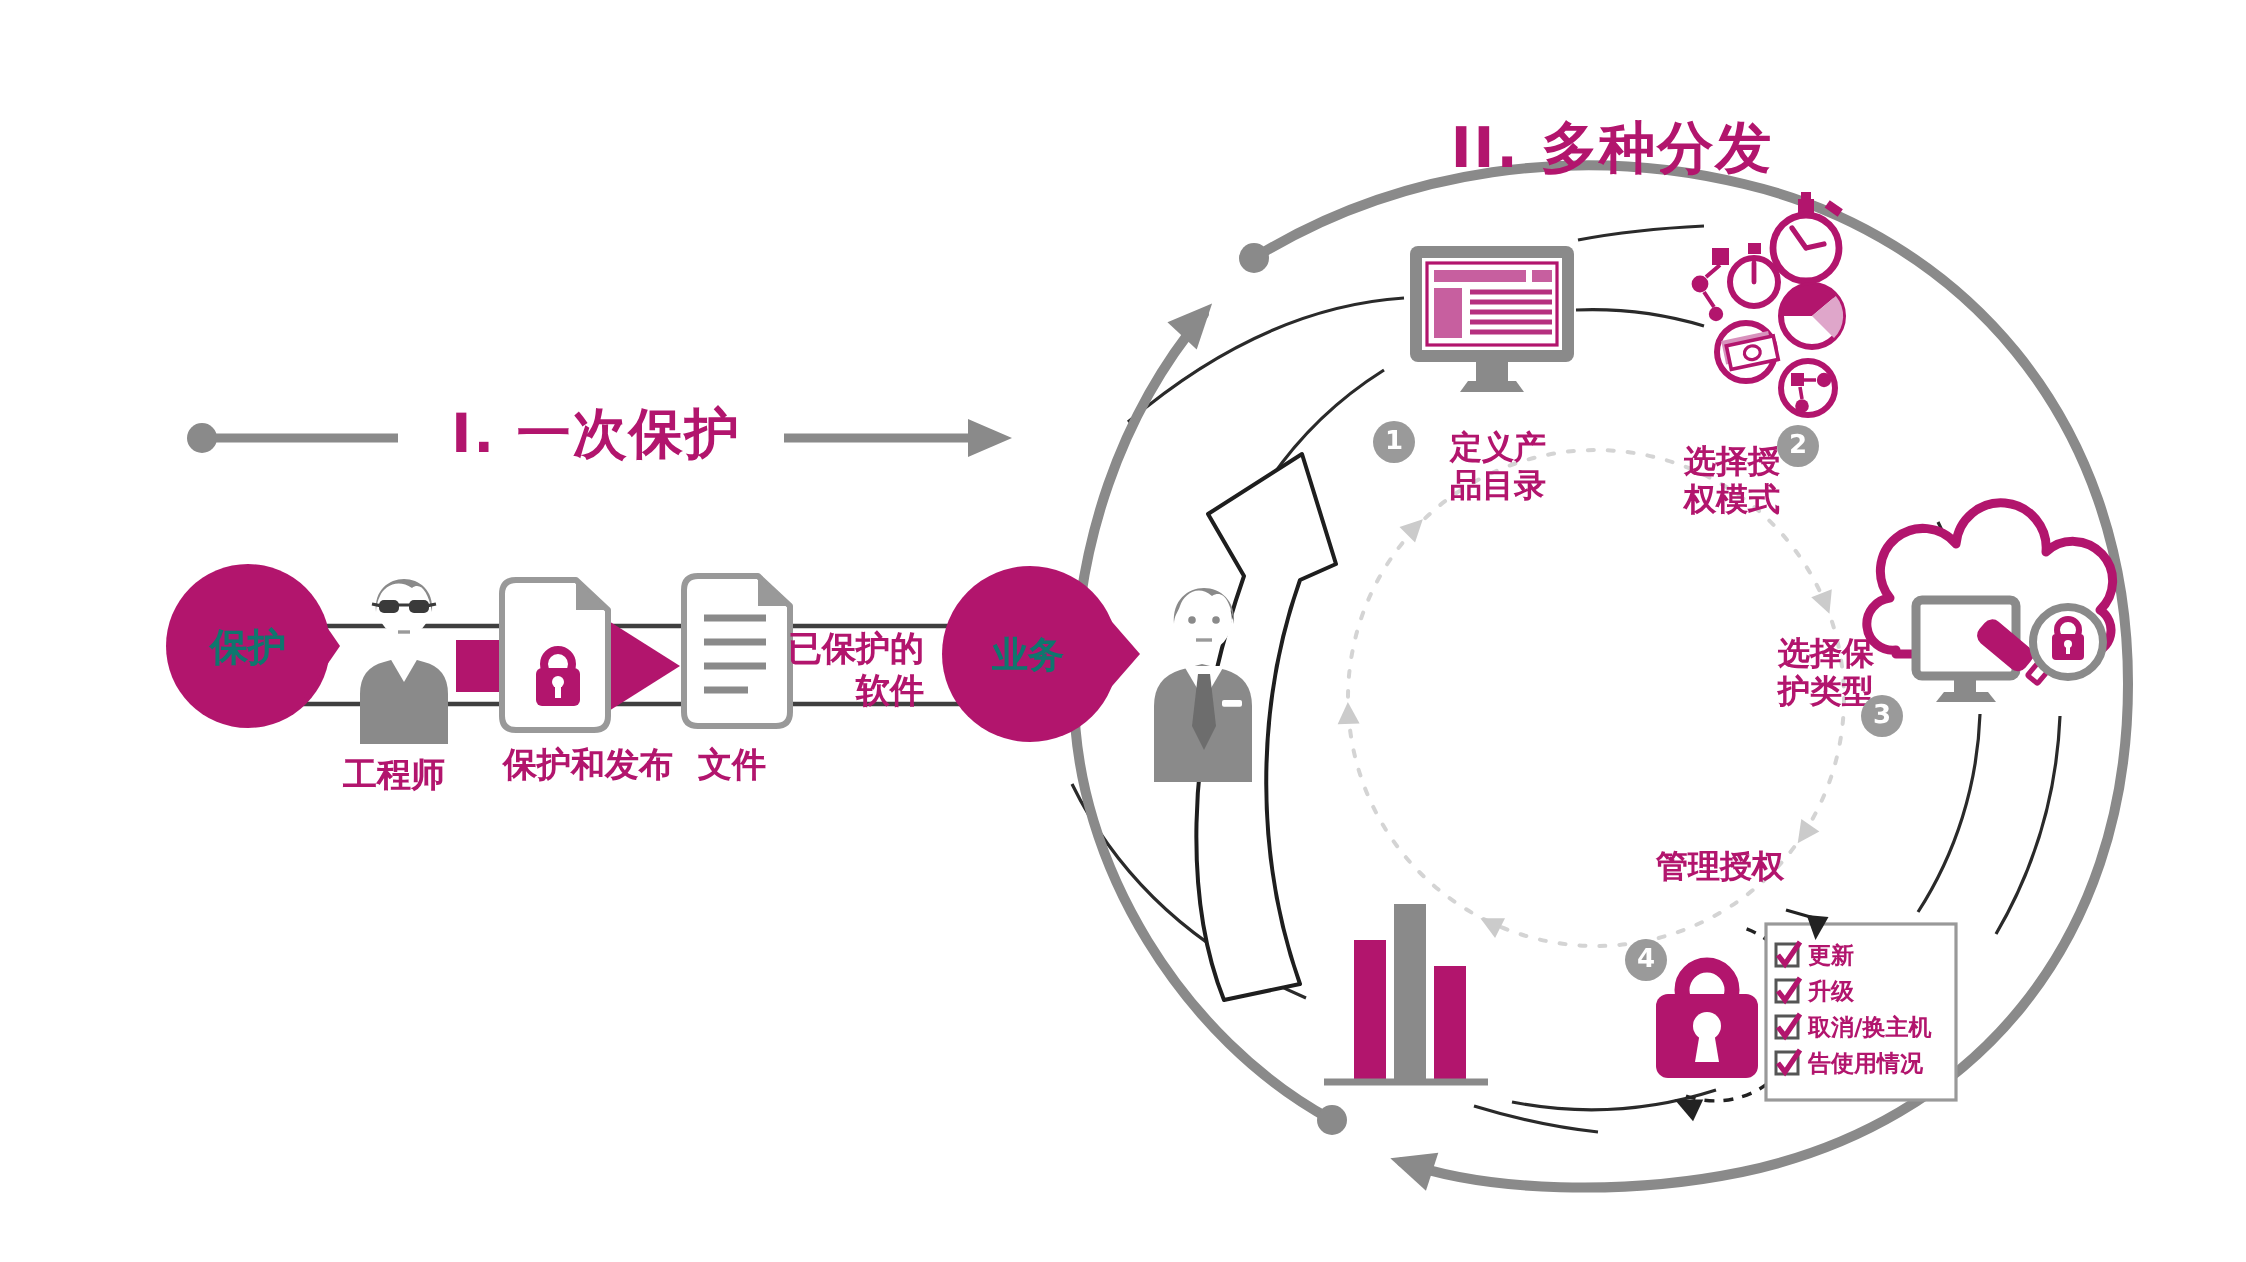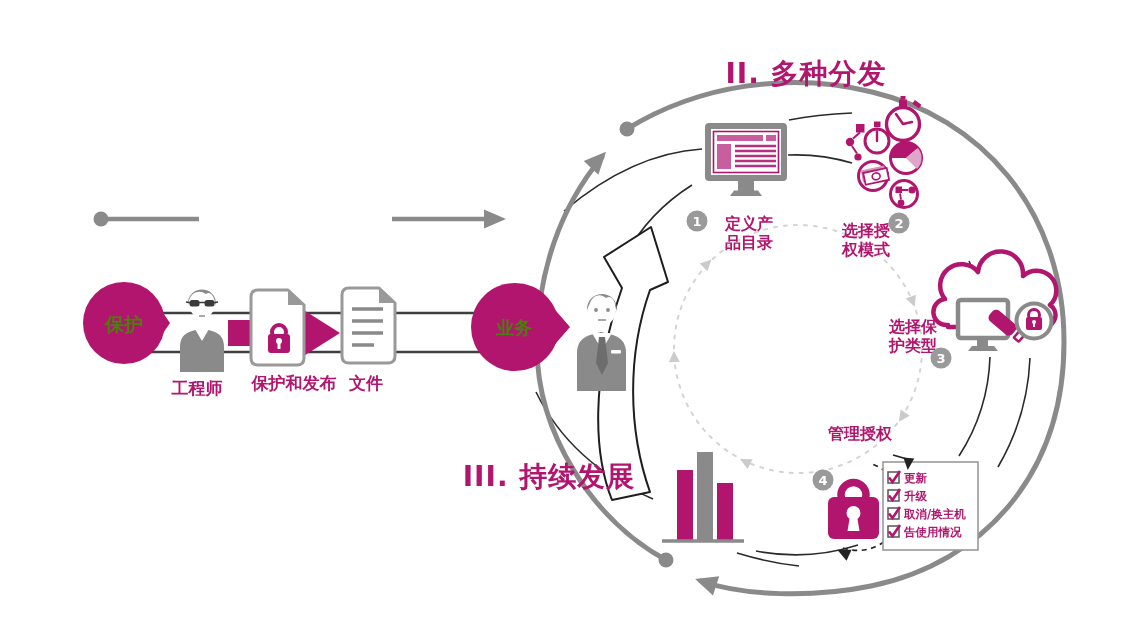--- a/index.html
+++ b/index.html
@@ -17,21 +17,21 @@
   .fa{fill:var(--accent);} .fw{fill:#fff;} .fg{fill:var(--gray);} .fd{fill:var(--dark);}
   .sa{stroke:var(--accent);} .sg{stroke:var(--gray);} .sd{stroke:#2a2a2a;} .sb{stroke:#3f3f3f;}
   .n{fill:none;}
   
   .lbl{position:absolute;transform:translate(-50%,-50%);white-space:pre-line;text-align:right;
        font-weight:bold;color:var(--accent);line-height:1.18;}
   .title1{font-size:27px;letter-spacing:1px;}
   .title2{font-size:28px;letter-spacing:1px;}
   .node-lbl{font-size:17px;}
   .ring-lbl{font-size:16px;line-height:19px;}
-  .white-lbl{color:#4d7c0f;}
+  .white-lbl{color:#0f766e;}
   .badge{position:absolute;width:21px;height:21px;border-radius:50%;background:var(--badge_gray);
          color:#fff;font-size:13px;font-weight:bold;display:flex;align-items:center;
          justify-content:center;transform:translate(-50%,-50%);}
   .chk-lbl{position:absolute;transform:translateY(-50%);font-size:11.5px;font-weight:bold;
            color:var(--accent);white-space:nowrap;}
 </style>
 </head>
 <body>
 
 <div class="stage">
@@ -267,29 +267,31 @@
     <path d="M 662,541 H 744" class="n sg" stroke-width="3.5"></path>
   </g>
 
   <g>
     <circle cx="101" cy="219" r="7.5" class="fg"></circle>
     <path d="M 108,219 H 199 M 392,219 H 484" class="n sg" stroke-width="4.5"></path>
     <polygon points="484,209.5 506,219 484,228.5" class="fg"></polygon>
   </g>
 </svg>
 
+<div class="lbl title1" style="left:298px;top:218px;">I. 一次保护</div>
 <div class="lbl title2" style="left:806px;top:74px;">II. 多种分发</div>
-<div class="lbl title2" style="left:549px;top:477px;">III. 持续发展</div>
 
 <div class="lbl white-lbl" style="left:124px;top:324px;font-size:19px;">保护</div>
 <div class="lbl white-lbl" style="left:514px;top:328px;font-size:18px;">业务</div>
 
-<div class="lbl node-lbl" style="left:197px;top:388px;">工程师</div>
+<div class="lbl node-lbl" style="left:197px;top:388px;font-family:Liberation Serif, serif;">工程师</div>
 <div class="lbl node-lbl" style="left:279px;top:383px;margin-left:15px;">保护和发布</div>
 <div class="lbl node-lbl" style="left:366px;top:383px;">文件</div>
+<div class="lbl node-lbl" style="left:428px;top:336px;line-height:21px;">已保护的
+软件</div>
 
 <div class="lbl ring-lbl" style="left:749px;top:235px;font-family:Liberation Mono, monospace;">定义产
 品目录</div>
 <div class="lbl ring-lbl" style="left:866px;top:224px;margin-top:16px;">选择授
 权模式</div>
 <div class="lbl ring-lbl" style="left:913px;top:336px;">选择保
 护类型</div>
 <div class="lbl ring-lbl" style="left:860px;top:433px;">管理授权</div>
 
 <div class="badge" style="left:697px;top:221px;">1</div>

